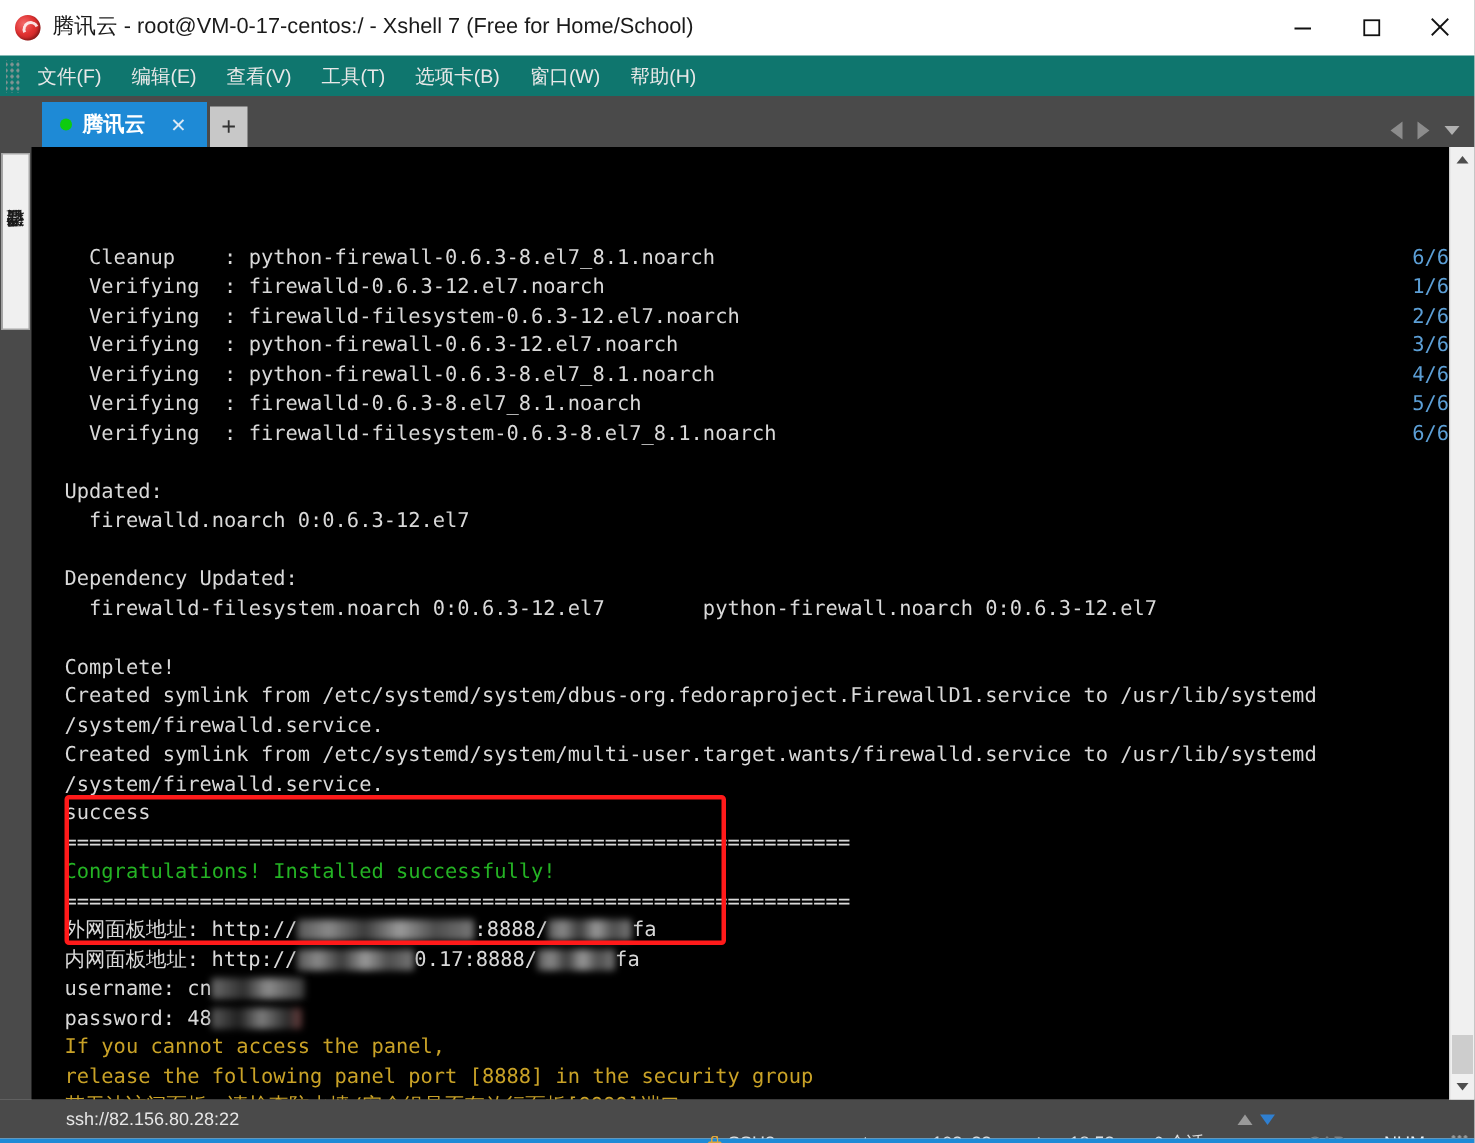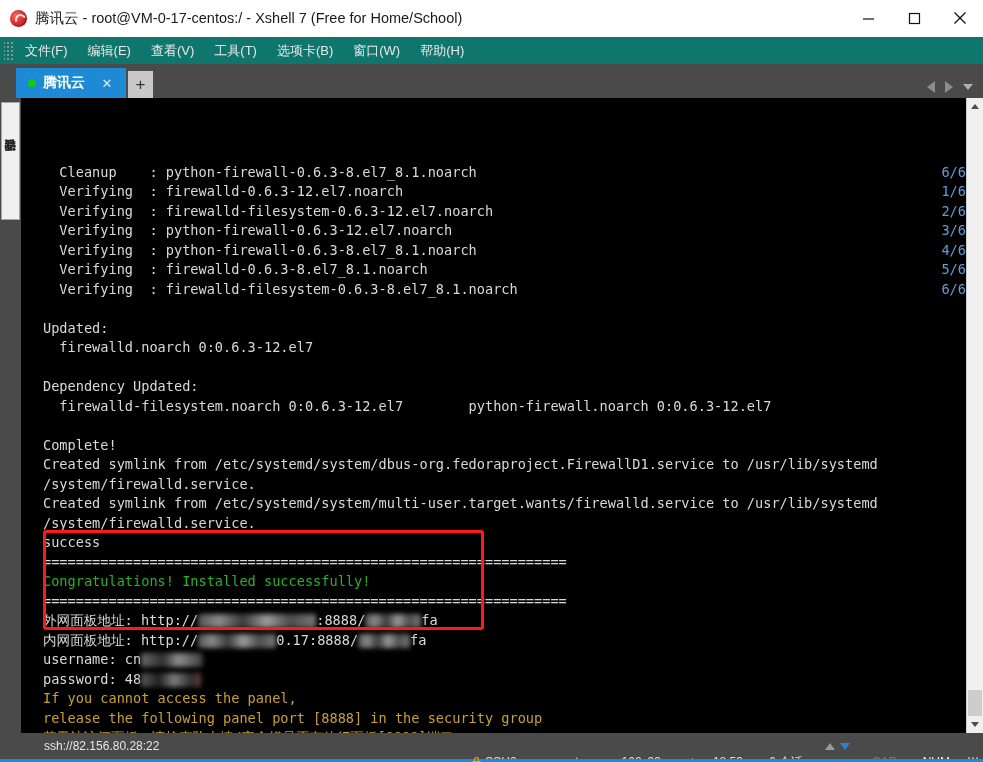--- a/index.html
+++ b/index.html
@@ -74,21 +74,21 @@
     font-size: 13px; color: #e8e8e8;
     padding: 3px 10px; white-space: nowrap;
     line-height: 18px;
   }
 
   
   .tabbar {
     height: 34px; flex: 0 0 34px;
     background: #4a4a4a;
     display: flex; align-items: flex-end;
-    padding-left: 16px;
+    padding-left: 28px;
     position: relative;
   }
   .tab {
     height: 30px; min-width: 110px;
     background: #1e8ad6;
     display: flex; align-items: center;
     padding: 0 6px 0 12px;
     gap: 7px;
   }
   .tab .dot {

